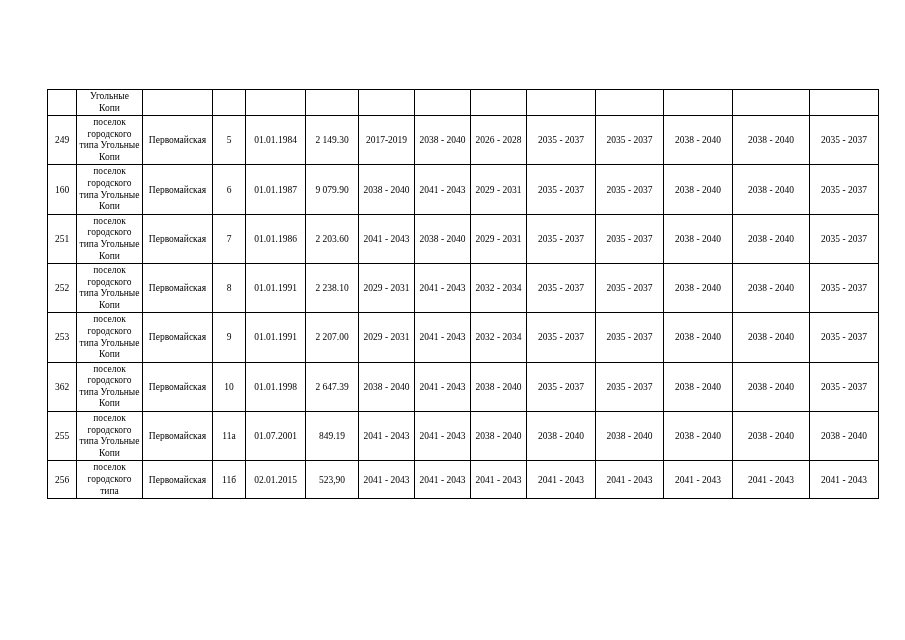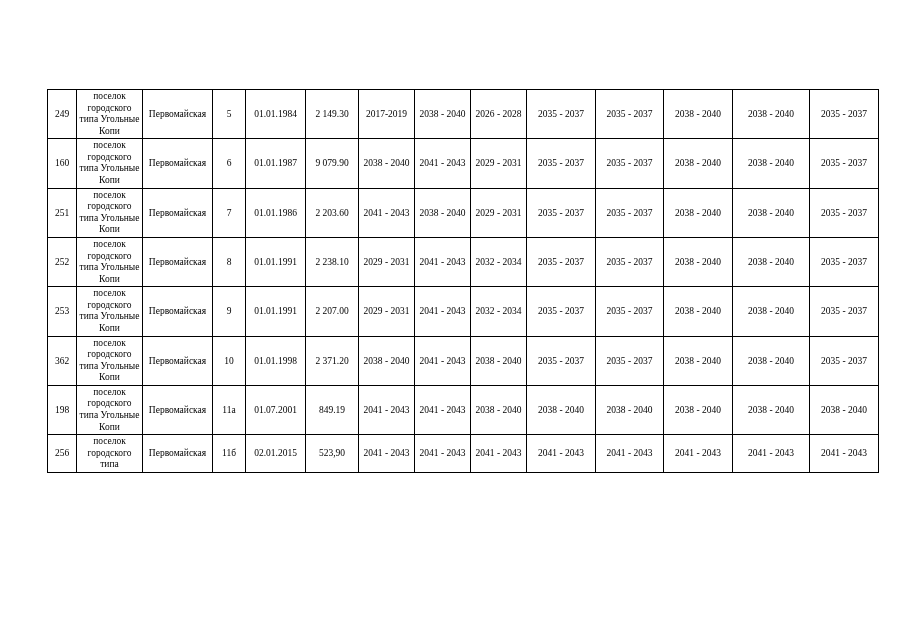--- a/index.html
+++ b/index.html
@@ -77,20 +77,36 @@
           <col class="c-p1">
           <col class="c-p2">
         <col class="c-p3">
           <col class="c-p4">
           <col class="c-p5">
           <col class="c-p6">
         <col class="c-p7">
           <col class="c-p8">
       </colgroup>
       <tbody id="table-body">
+          <tr class="partial-row">
+            <td></td>
+            <td class="loc-cell">Угольные Копи</td>
+            <td></td>
+            <td></td>
+            <td></td>
+            <td></td>
+            <td></td>
+            <td></td>
+            <td></td>
+            <td></td>
+            <td></td>
+            <td></td>
+            <td></td>
+            <td></td>
+          </tr>
           <tr class="data-row">
             <td>249</td>
             <td class="loc-cell">поселок городского типа Угольные Копи</td>
             <td>Первомайская</td>
             <td>5</td>
             <td>01.01.1984</td>
             <td>2 149.30</td>
             <td>2017-2019</td>
             <td>2038 - 2040</td>
             <td>2026 - 2028</td>
@@ -163,32 +179,32 @@
             <td>2038 - 2040</td>
             <td>2038 - 2040</td>
             <td>2035 - 2037</td>
           </tr>
           <tr class="data-row">
             <td>362</td>
             <td class="loc-cell">поселок городского типа Угольные Копи</td>
             <td>Первомайская</td>
             <td>10</td>
             <td>01.01.1998</td>
-            <td>2 371.20</td>
-            <td>2038 - 2040</td>
-            <td>2041 - 2043</td>
-            <td>2038 - 2040</td>
-            <td>2035 - 2037</td>
-            <td>2035 - 2037</td>
-            <td>2038 - 2040</td>
-            <td>2038 - 2040</td>
-            <td>2035 - 2037</td>
-          </tr>
-          <tr class="data-row">
-            <td>198</td>
+            <td>2 647.39</td>
+            <td>2038 - 2040</td>
+            <td>2041 - 2043</td>
+            <td>2038 - 2040</td>
+            <td>2035 - 2037</td>
+            <td>2035 - 2037</td>
+            <td>2038 - 2040</td>
+            <td>2038 - 2040</td>
+            <td>2035 - 2037</td>
+          </tr>
+          <tr class="data-row">
+            <td>255</td>
             <td class="loc-cell">поселок городского типа Угольные Копи</td>
             <td>Первомайская</td>
             <td>11а</td>
             <td>01.07.2001</td>
             <td>849.19</td>
             <td>2041 - 2043</td>
             <td>2041 - 2043</td>
             <td>2038 - 2040</td>
             <td>2038 - 2040</td>
             <td>2038 - 2040</td>

